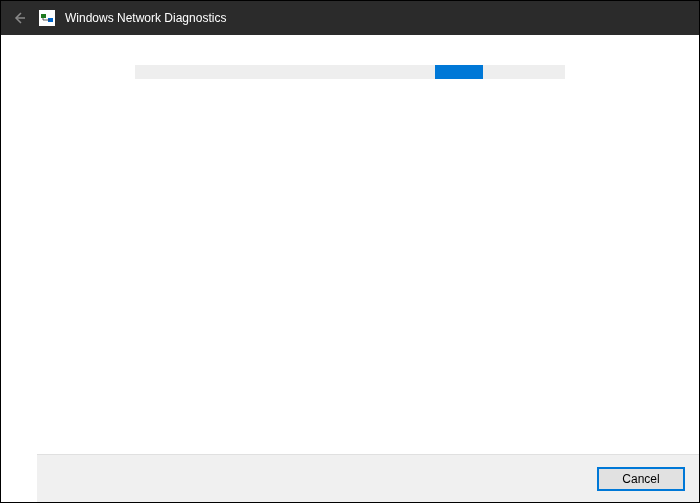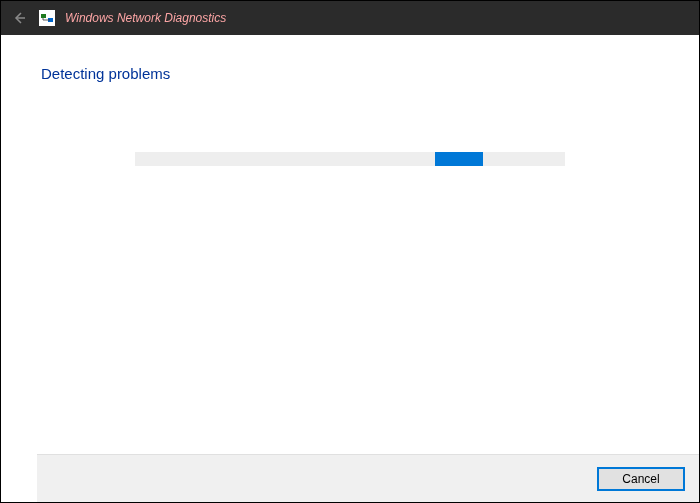--- a/index.html
+++ b/index.html
@@ -45,24 +45,23 @@
       position: relative;
       display: flex;
       align-items: center;
       justify-content: center;
     }
     .app-icon svg {
       width: 14px;
       height: 14px;
     }
     .title-text {
-      color: #fca5a5;
+      color: #ffffff;
       font-size: 12px;
       font-weight: 400;
-      font-style: italic;
     }
     .content {
       flex: 1;
       padding: 30px 40px;
       background: #fff;
     }
     .heading {
       color: #003399;
       font-size: 15px;
       font-weight: 400;
@@ -121,21 +120,20 @@
       <rect x="1" y="3" width="5" height="4" fill="#1e7a1e"></rect>
       <rect x="8" y="7" width="5" height="4" fill="#0066cc"></rect>
       <line x1="3" y1="7" x2="3" y2="9" stroke="#333" stroke-width="0.8"></line>
       <line x1="3" y1="9" x2="10" y2="9" stroke="#333" stroke-width="0.8"></line>
     </svg>
   </div>
   <div class="title-text">Windows Network Diagnostics</div>
 </div>
 
 <div class="content">
-  <div class="heading">Detecting problems</div>
   <div class="progress-container">
     <div class="progress-chunk"></div>
   </div>
 </div>
 
 <div class="footer">
   <button class="cancel-btn">Cancel</button>
 </div>
 
 </body></html>

